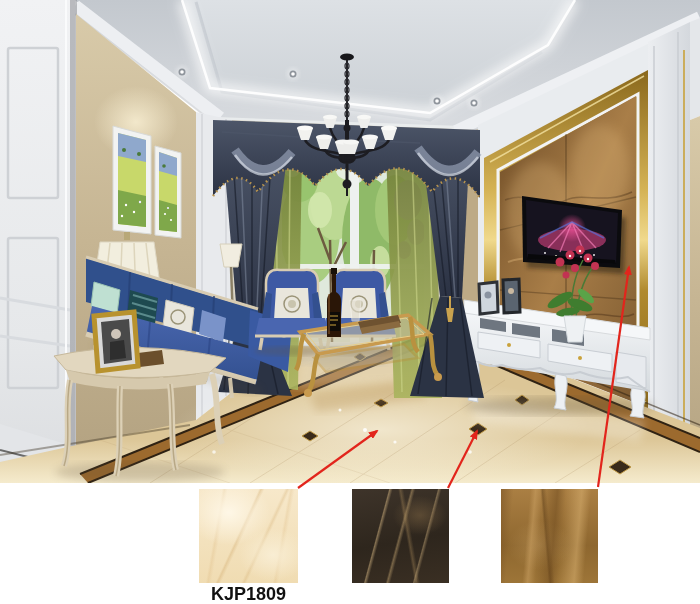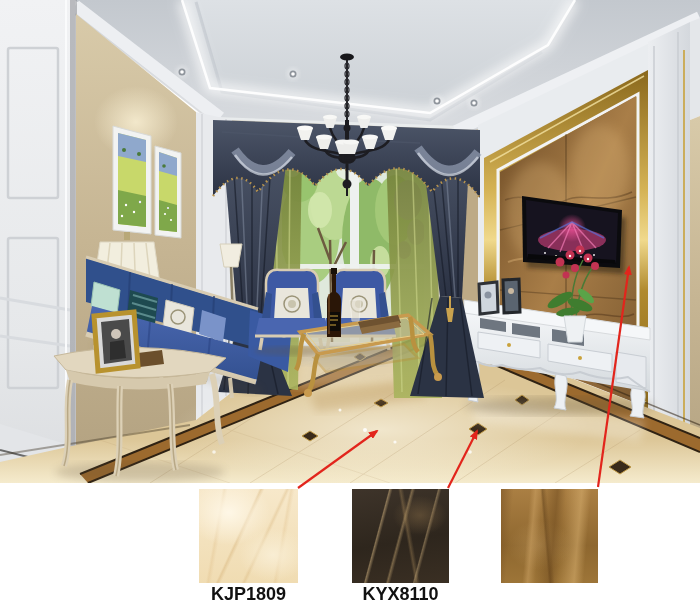--- a/index.html
+++ b/index.html
@@ -565,21 +565,20 @@
       <path d="M347,188 L347,196" stroke="#1c1c20" stroke-width="2"></path>
     </g>
   </svg>
   </div>
 
   <div class="swatch s1"></div>
   <div class="swatch s2"></div>
   <div class="swatch s3"></div>
 
   <div class="tile-label l1">KJP1809</div>
-  <div class="tile-label l2">KYX8110</div>
 
   <svg class="arrows" viewBox="0 0 700 604">
     <defs>
       <marker id="ah" markerWidth="10" markerHeight="8" refX="8" refY="4" orient="auto" markerUnits="userSpaceOnUse">
         <path d="M0,0 L10,4 L0,8 Z" fill="#e2251c"></path>
       </marker>
     </defs>
     <line x1="298" y1="488" x2="377" y2="431" stroke="#e2251c" stroke-width="2.2" marker-end="url(#ah)"></line>
     <line x1="448" y1="488" x2="477" y2="431" stroke="#e2251c" stroke-width="2.2" marker-end="url(#ah)"></line>
     <line x1="598" y1="487" x2="629" y2="267" stroke="#e2251c" stroke-width="2.2" marker-end="url(#ah)"></line>

